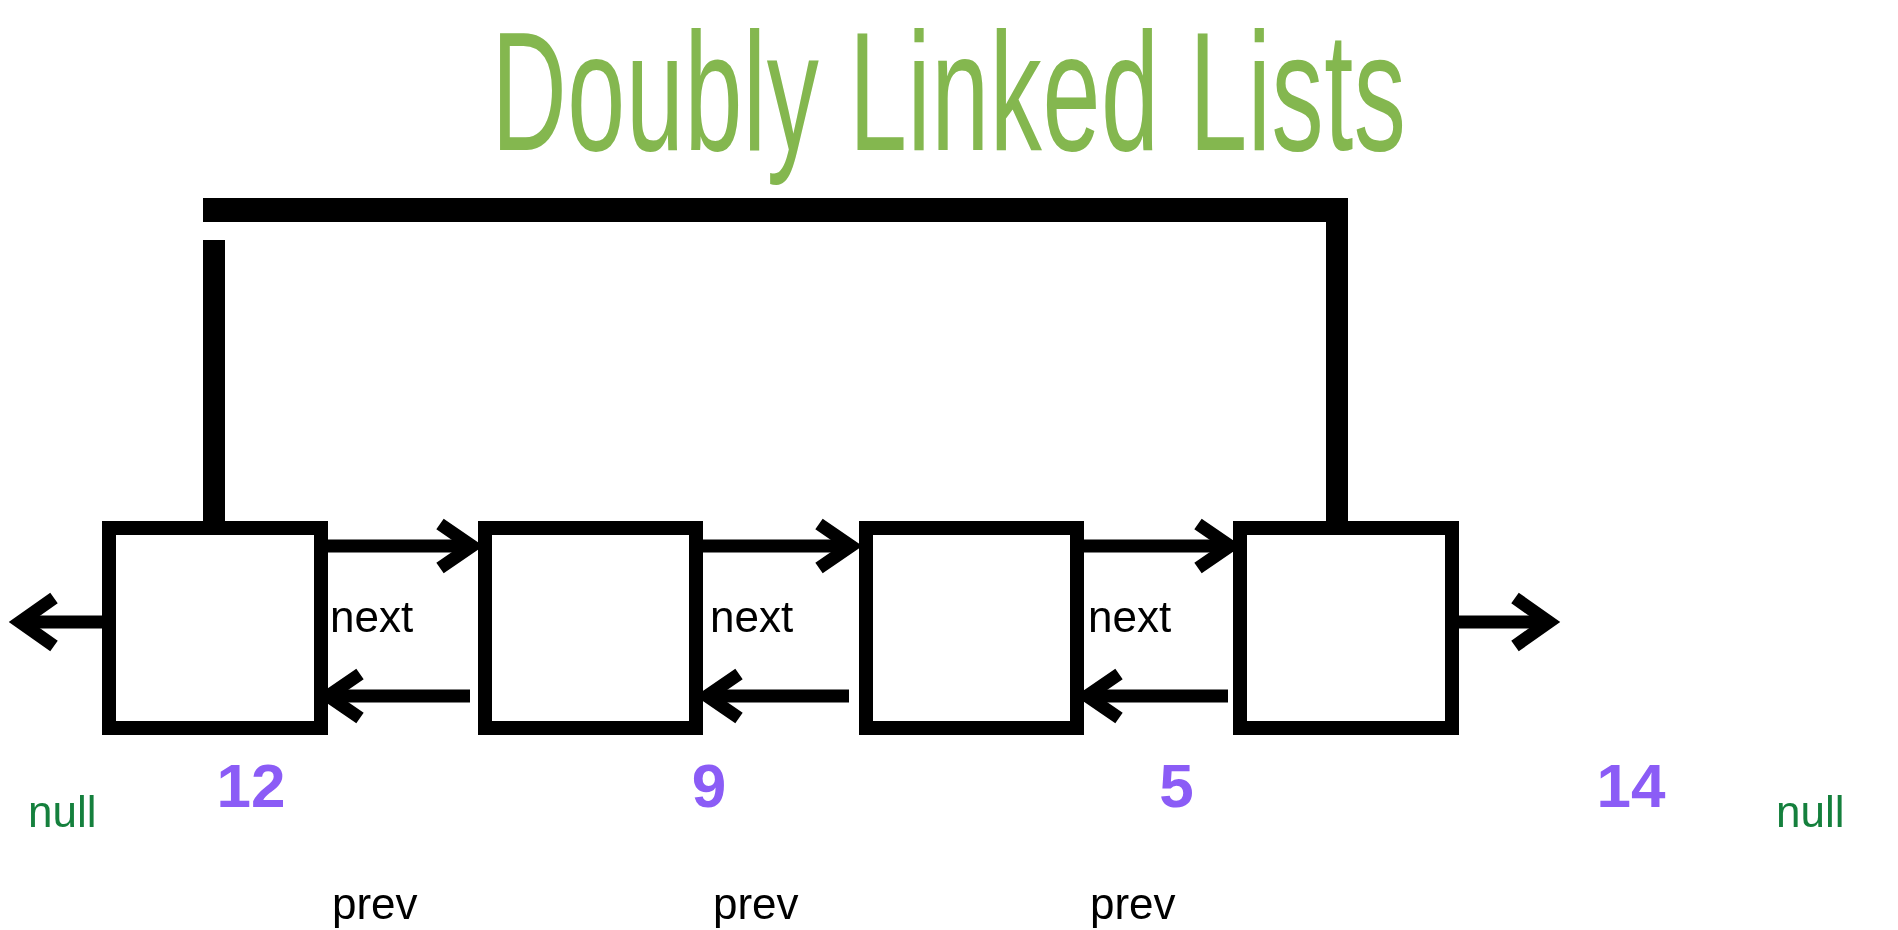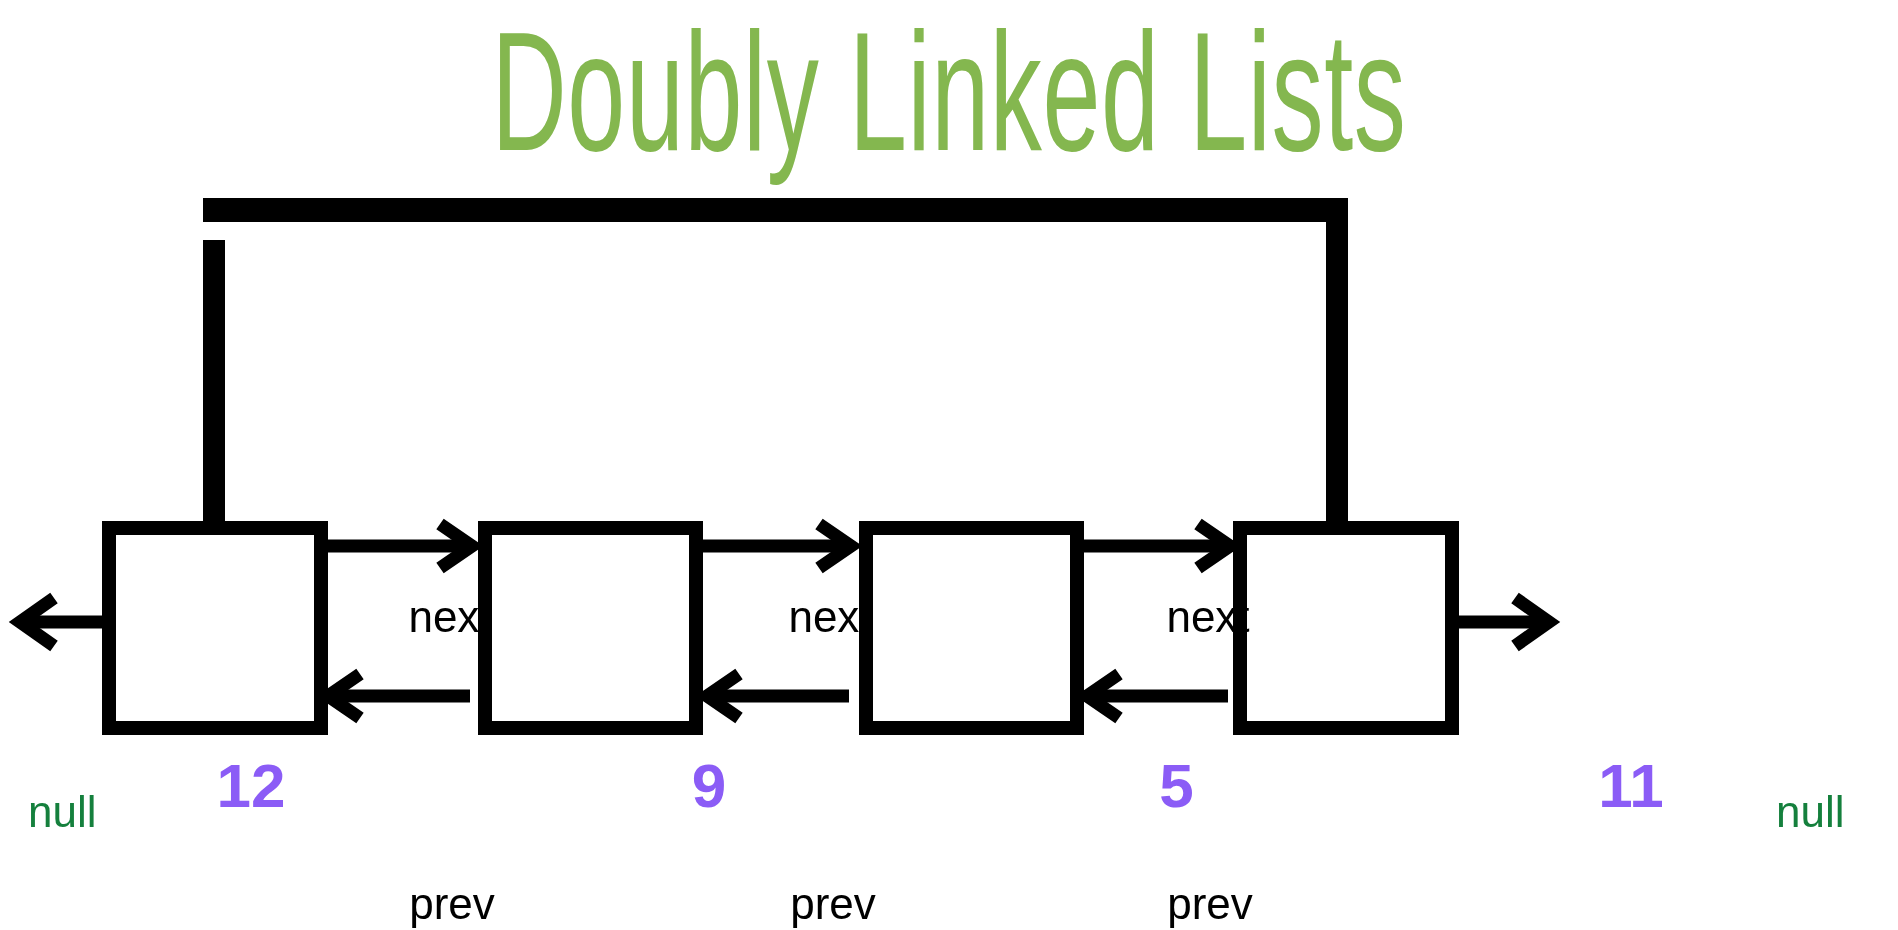--- a/index.html
+++ b/index.html
@@ -49,21 +49,20 @@
     color: #8b5cf6;
     text-align: center;
     line-height: 1;
     user-select: none;
   }
   .edge-label {
     position: absolute;
     font-family: "Liberation Sans", sans-serif;
     font-size: 44px;
     color: #000000;
-    text-align: center;
     line-height: 1;
     white-space: nowrap;
     user-select: none;
   }
   .null-label {
     position: absolute;
     font-family: Liberation Sans, sans-serif;
     font-size: 44px;
     color: #15803d;
     line-height: 1;
@@ -126,21 +125,21 @@
       <path d="M 54 598 L 20 622 L 54 646" stroke="#000000" stroke-width="13" fill="none" stroke-linejoin="miter"></path>
 
       <path d="M 1452 622 L 1545 622" stroke="#000000" stroke-width="13" fill="none"></path>
       <path d="M 1515 598 L 1549 622 L 1515 646" stroke="#000000" stroke-width="13" fill="none" stroke-linejoin="miter"></path>
     </g>
   </svg>
 
   <div class="node-value" style="left:120px; top:755px; width:262px;">12</div>
   <div class="node-value" style="left:573px; top:755px; width:272px;">9</div>
   <div class="node-value" style="left:1040px; top:755px; width:273px;">5</div>
-  <div class="node-value" style="left:1495px; top:755px; width:272px;">11</div>
+  <div class="node-value" style="left:1495px; top:755px; width:272px;">14</div>
 
   <div class="edge-label" style="left:330px; top:595px; width:240px;">next</div>
   <div class="edge-label" style="left:710px; top:595px; width:240px;">next</div>
   <div class="edge-label" style="left:1088px; top:595px; width:240px;">next</div>
 
   <div class="edge-label" style="left:332px; top:882px; width:240px;">prev</div>
   <div class="edge-label" style="left:713px; top:882px; width:240px;">prev</div>
   <div class="edge-label" style="left:1090px; top:882px; width:240px;">prev</div>
 
   <div class="null-label" style="left:28px; top:790px;">null</div>

